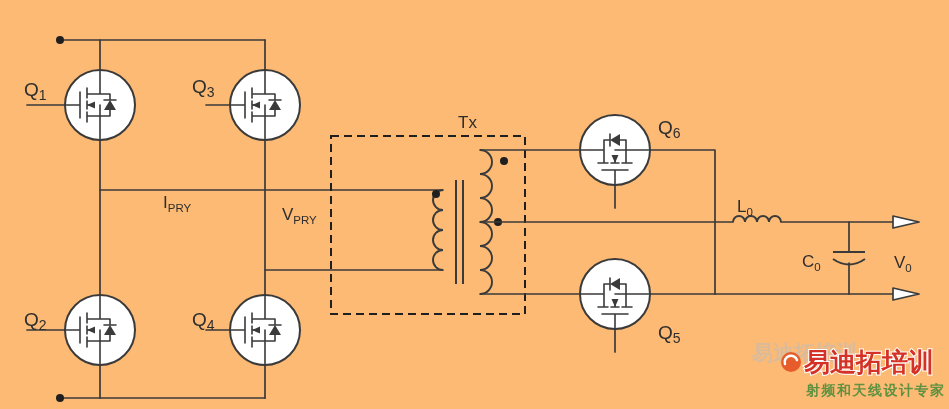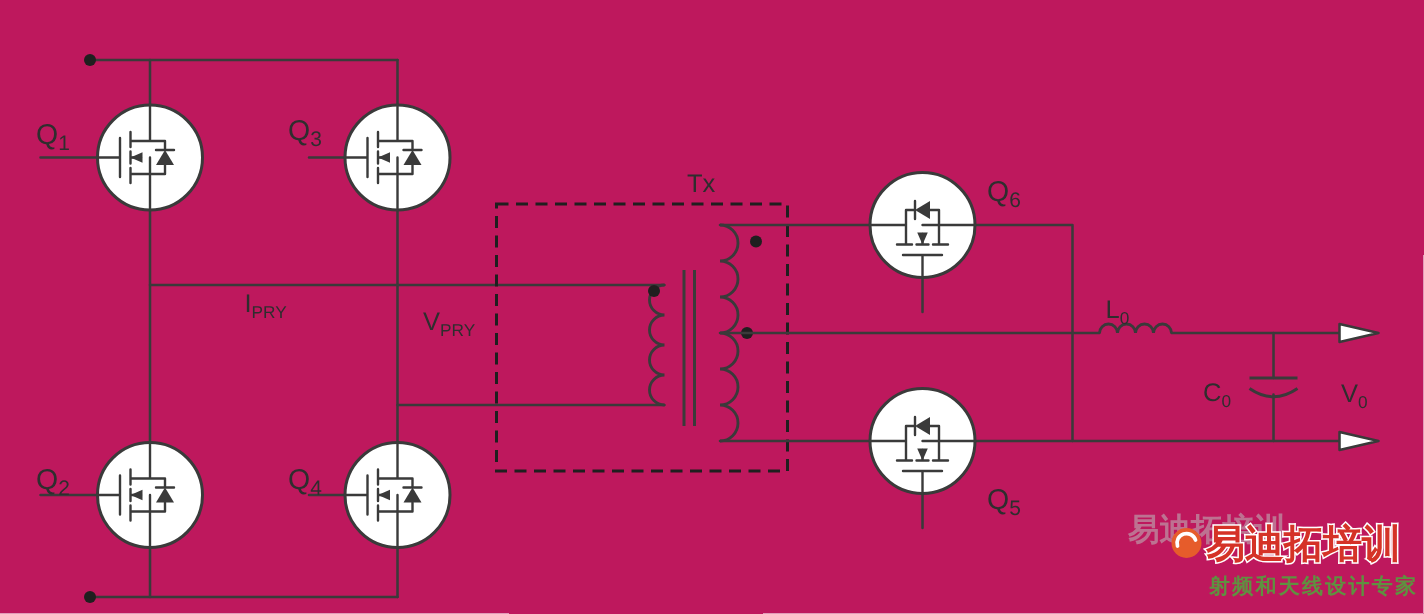--- a/index.html
+++ b/index.html
@@ -1,17 +1,17 @@
 <!DOCTYPE html>
 <html><head>
 <meta charset="utf-8">
 <style>
   html,body { margin:0; padding:0; background:#ffffff; }
   .canvas {
-    position:relative; width:949px; height:409px; background:#be185d;
+    position:relative; width:949px; height:409px; background:#fdba74;
     font-family:"Liberation Sans", sans-serif; overflow:hidden;
   }
   svg { display:block; }
   .wire   { stroke:#3a3a3a; stroke-width:1.7; fill:none; stroke-linecap:round; stroke-linejoin:round; }
   .sym    { stroke:#3a3a3a; stroke-width:1.6; fill:none; stroke-linecap:round; }
   .coil   { stroke:#3a3a3a; stroke-width:1.9; fill:none; }
   .core   { stroke:#3a3a3a; stroke-width:2; fill:none; }
   .mos-circle { fill:#ffffff; stroke:#3a3a3a; stroke-width:2; }
   .dashed { fill:none; stroke:#1f1f1f; stroke-width:2; stroke-dasharray:8 5; }
   .dot    { fill:#1f1f1f; stroke:none; }

